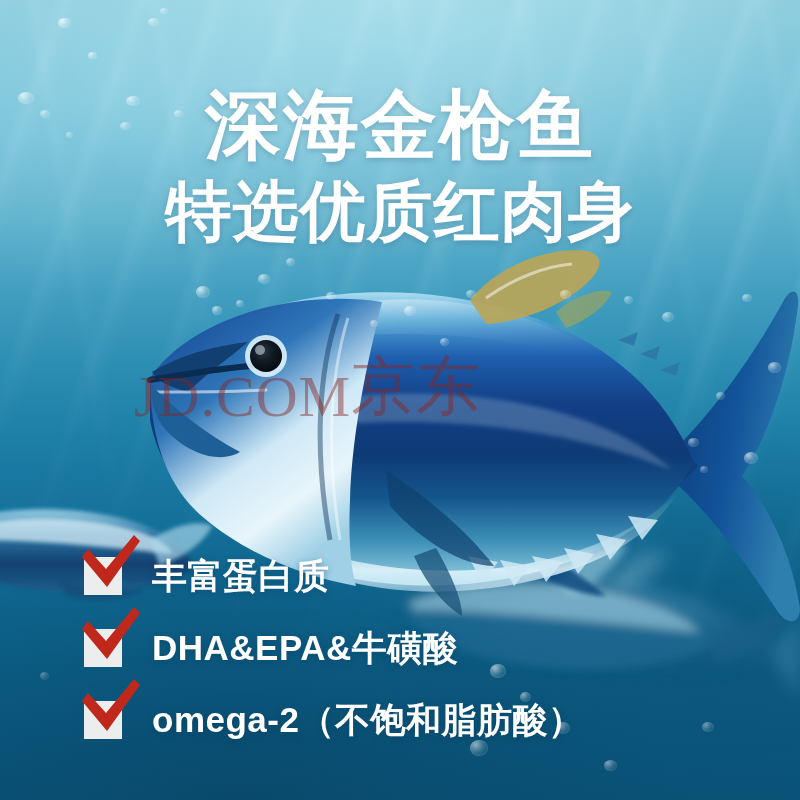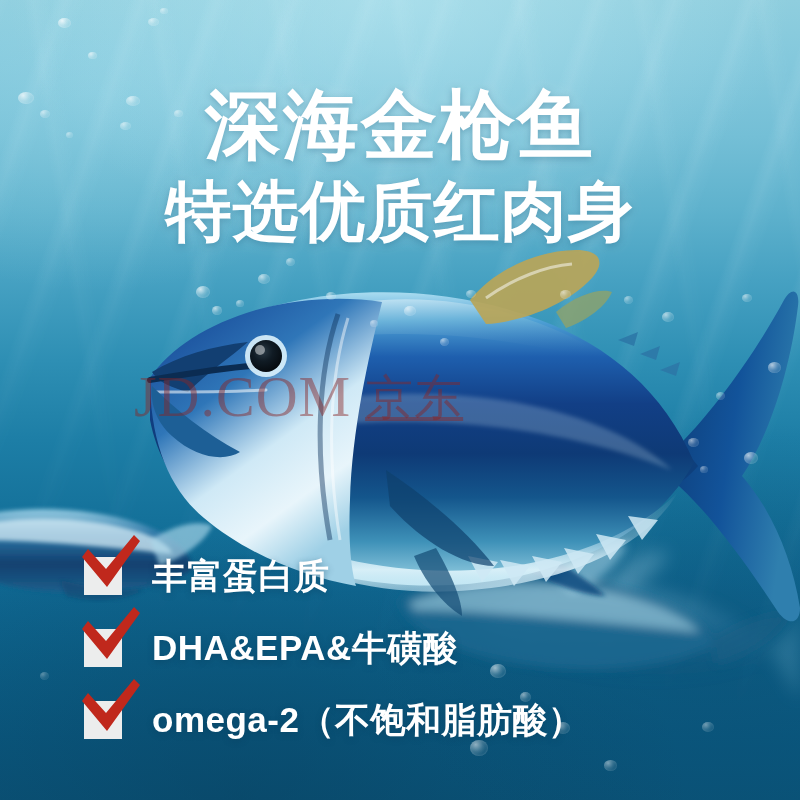--- a/index.html
+++ b/index.html
@@ -118,23 +118,22 @@
     font-family: "Liberation Serif", "DejaVu Serif", serif;
     font-size: 58px;
     font-weight: 400;
     letter-spacing: 1px;
     color: rgba(138,36,36,0.46);
     white-space: nowrap;
     pointer-events: none;
   }
   .watermark .wm-cn {
     font-family: "Liberation Sans", "DejaVu Sans", sans-serif;
-    margin-left: 14px;
-    font-size: 48px;
-    text-decoration: underline;
+    margin-left: 0;
+    font-size: 64px;
   }
 
   
   .title-block {
     position: absolute;
     left: 0;
     top: 66px;
     width: 800px;
     text-align: center;
     pointer-events: none;

